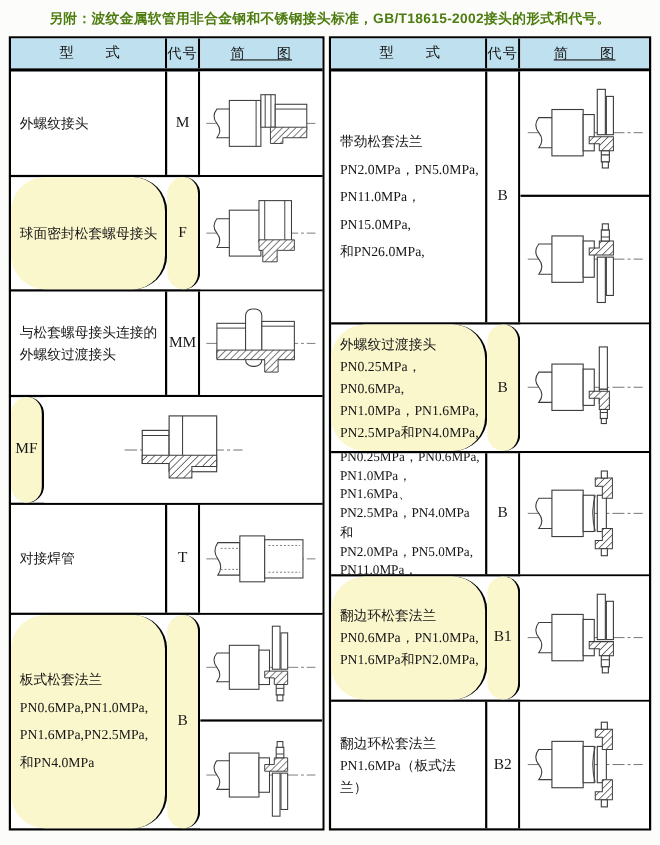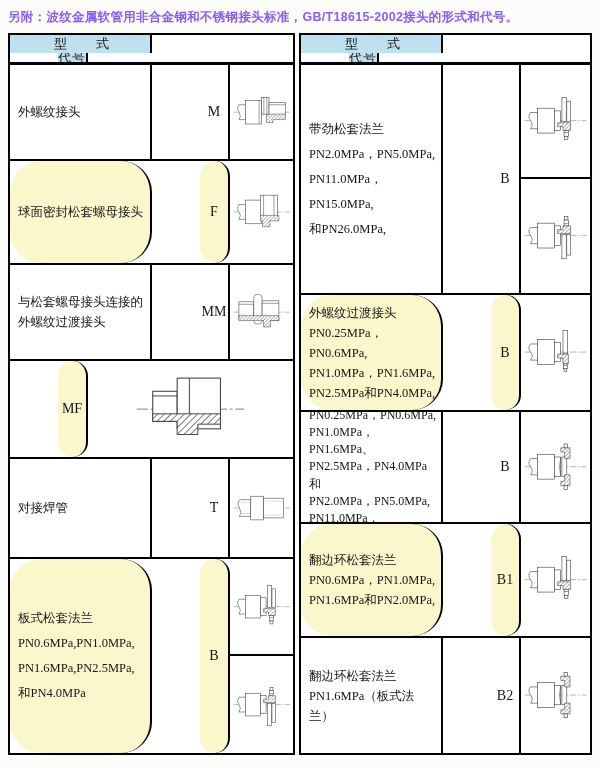--- a/index.html
+++ b/index.html
@@ -9,36 +9,36 @@
     --ink:#151515;
     --line:#3c3c3c;
   }
   *{box-sizing:border-box;margin:0;padding:0;}
   html,body{background:#fff;}
   body{font-family:"Liberation Serif",serif;color:var(--ink);}
   .page{position:relative;width:600px;height:768px;background:#fcfcfa;overflow:hidden;}
   .title{
     font-family:"Liberation Sans",sans-serif;
     font-weight:700;font-size:12.5px;letter-spacing:.3px;
-    padding:9px 8px 7px 8px;color:#8b5cf6;white-space:nowrap;
+    padding:9px 8px 7px 8px;color:#4d7c0f;white-space:nowrap;text-align:center;
   }
   .tables{display:flex;margin:0 8px;width:584px;}
   .tbl{border:2px solid var(--border);background:#fff;}
   .tbl-left{width:287px;}
   .tbl-right{width:293px;margin-left:4px;}
   .row{display:flex;border-bottom:2px solid var(--border);}
   .row:last-child{border-bottom:none;}
-  .row-head{height:30px;border-bottom:3px solid var(--border);flex-direction:column;}
+  .row-head{height:30px;border-bottom:3px solid var(--border);}
   .cell{border-right:2px solid var(--border);overflow:hidden;}
   .cell:last-child{border-right:none;}
   .c-type{width:142px;display:flex;align-items:center;
     padding:4px 4px 4px 8px;font-size:12.5px;line-height:1.6;
     white-space:pre-line;}
   .c-code{width:30px;display:flex;align-items:center;justify-content:center;
-    font-size:14px;margin-left:48px;}
+    font-size:14px;}
   .c-diag{flex:1;display:flex;align-items:center;justify-content:center;background:#fff;text-decoration:underline;}
   .head-cell{display:flex;align-items:center;justify-content:center;
     background:var(--header-bg);font-size:13px;letter-spacing:1px;}
   .row.hl .c-type,.row.hl .c-code{background:var(--hl-bg);border-radius:31px;}
   .lh-tight .c-type{line-height:1.42;font-size:12px;}
   .lh-wide .c-type{line-height:2.0;}
   
   .h-l0{height:96px}.h-l1{height:104px}.h-l2{height:96px}
   .h-l3{height:98px}.h-l4{height:100px}.h-l5{height:194px}
   .h-r0{height:230px}.h-r1{height:117px}.h-r2{height:112px}

